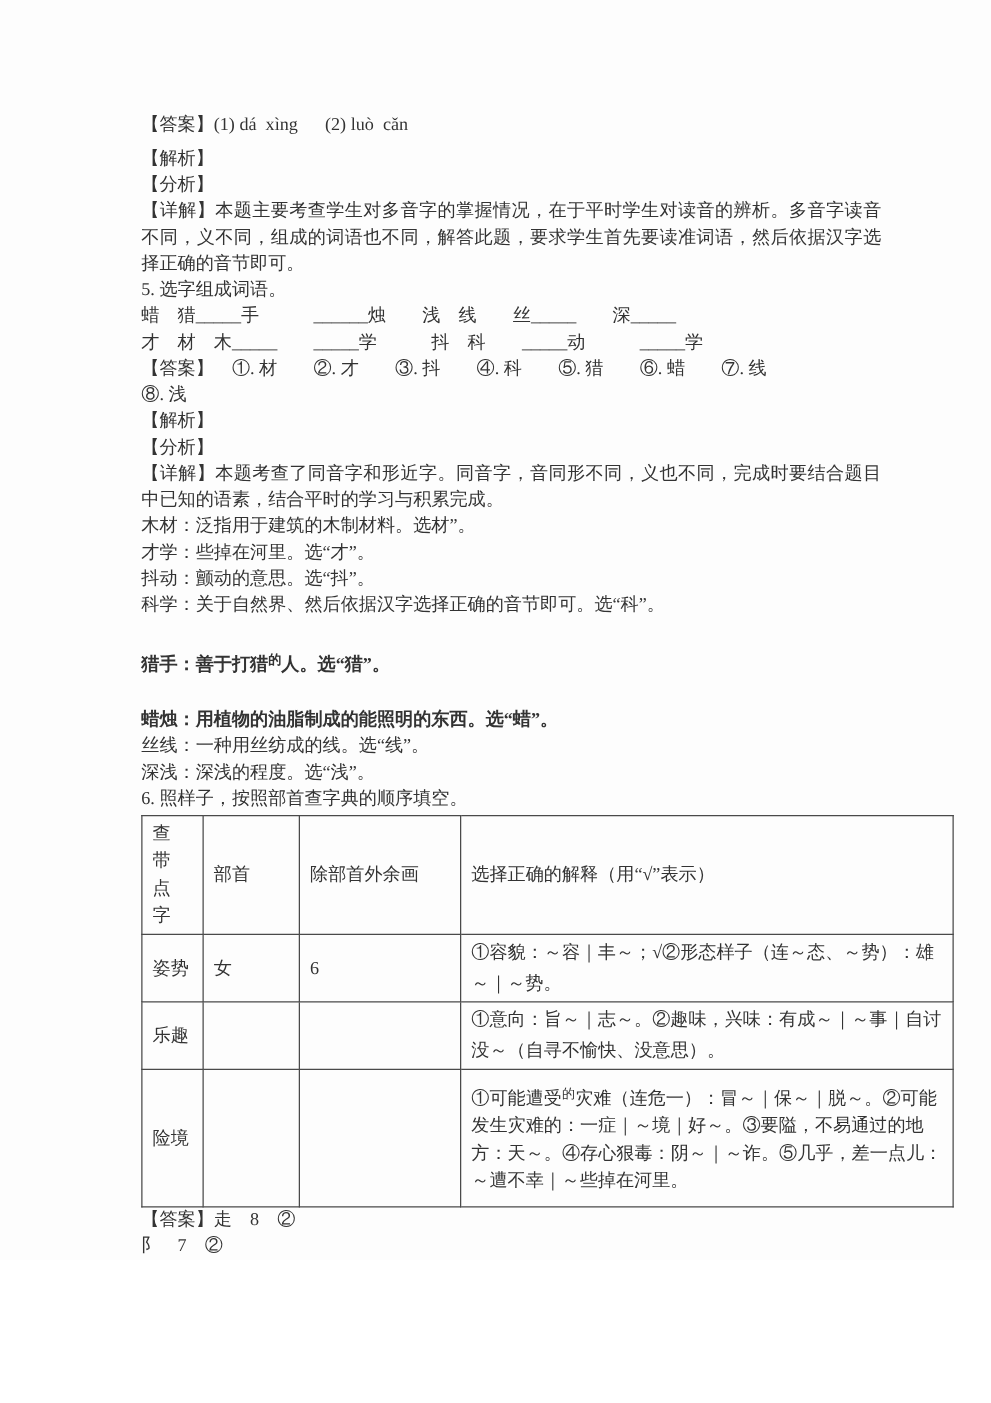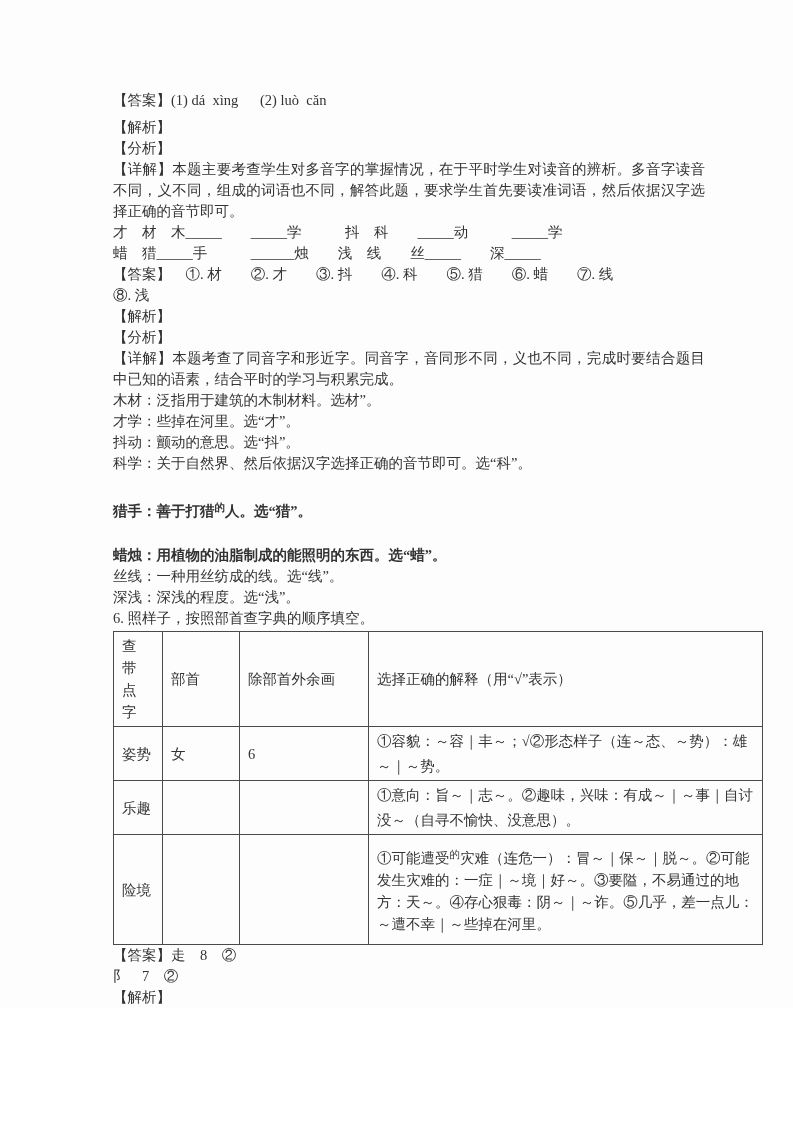--- a/index.html
+++ b/index.html
@@ -57,22 +57,23 @@
 <body>
 
 <div class="page">
   <div class="doc">
 
     <p class="ln pre mb6">【答案】(1) dá  xìng      (2) luò  cǎn</p>
     <p class="ln">【解析】</p>
     <p class="ln">【分析】</p>
     <p class="ln">【详解】本题主要考查学生对多音字的掌握情况，在于平时学生对读音的辨析。多音字读音不同，义不同，组成的词语也不同，解答此题，要求学生首先要读准词语，然后依据汉字选择正确的音节即可。</p>
 
+    <p class="ln">5. 选字组成词语。</p>
+    <p class="ln pre">蜡　猎_____手　　　______烛　　浅　线　　丝_____　　深_____</p>
     <p class="ln pre">才　材　木_____　　_____学　　　抖　科　　_____动　　　_____学</p>
-    <p class="ln pre">蜡　猎_____手　　　______烛　　浅　线　　丝_____　　深_____</p>
     <p class="ln pre">【答案】　①. 材　　②. 才　　③. 抖　　④. 科　　⑤. 猎　　⑥. 蜡　　⑦. 线</p>
     <p class="ln pre">⑧. 浅</p>
     <p class="ln">【解析】</p>
     <p class="ln">【分析】</p>
     <p class="ln">【详解】本题考查了同音字和形近字。同音字，音同形不同，义也不同，完成时要结合题目中已知的语素，结合平时的学习与积累完成。</p>
     <p class="ln">木材：泛指用于建筑的木制材料。选材”。</p>
     <p class="ln">才学：些掉在河里。选“才”。</p>
     <p class="ln">抖动：颤动的意思。选“抖”。</p>
     <p class="ln">科学：关于自然界、然后依据汉字选择正确的音节即可。选“科”。</p>
     <p class="ln gap-top"><span>猎手：善于打猎</span><span class="sup">的</span><span>人。选“猎”。</span></p>

